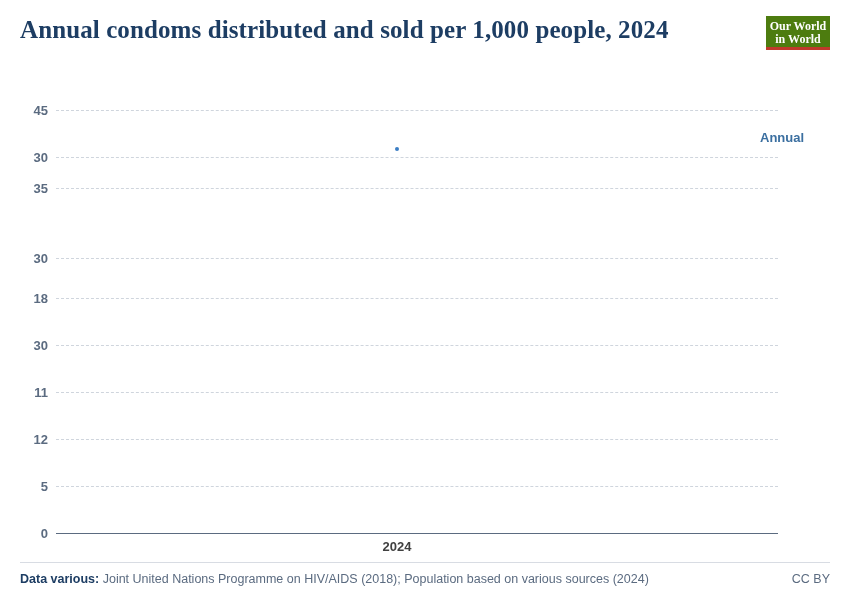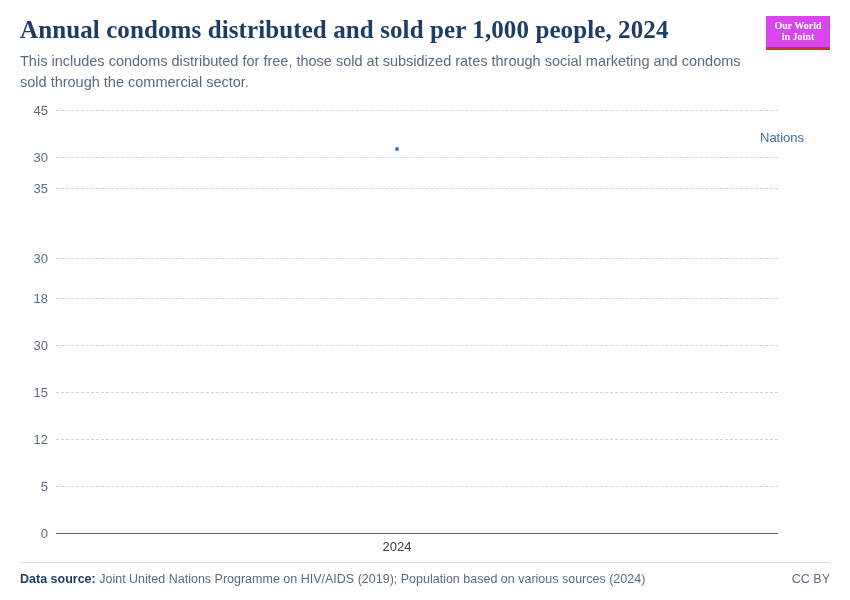--- a/index.html
+++ b/index.html
@@ -41,41 +41,42 @@
     margin: 0;
     max-width: 735px;
   }
   
   .owid-logo {
     position: absolute;
     top: 0px;
     right: 0px;
     width: 64px;
     height: 34px;
-    background: #d946ef;
+    background: #4d7c0f;
     color: #ffffff;
     font-family: "Liberation Serif", serif;
     font-weight: bold;
-    font-size: 10px;
+    font-size: 12px;
     line-height: 1.12;
     text-align: center;
     padding-top: 4px;
     box-sizing: border-box;
     border-bottom: 3px solid #c0392b;
   }
   .owid-logo .l1, .owid-logo .l2 {
     display: block;
   }
   
   .plot-area {
     position: absolute;
     left: 20px;
     top: 98px;
     width: 810px;
     height: 445px;
+    font-weight: bold;
   }
   .grid-row {
     position: absolute;
     left: 0;
     width: 810px;
     height: 1px;
   }
   .grid-label {
     position: absolute;
     left: 0;
@@ -139,24 +140,23 @@
     color: #5b6b80;
   }
 </style>
 </head>
 <body>
 
 <div class="page">
 
   <div class="header">
     <h1 class="chart-title">Annual condoms distributed and sold per 1,000 people, 2024</h1>
-    <p class="chart-subtitle">This includes condoms distributed for free, those sold at subsidized rates through social marketing and condoms sold through the commercial sector.</p>
     <div class="owid-logo">
       <span class="l1">Our World</span>
-      <span class="l2">in Joint</span>
+      <span class="l2">in World</span>
     </div>
   </div>
 
   <div class="plot-area">
 
     <div class="grid-row" style="top:12px;">
       <span class="grid-label">45</span>
       <div class="grid-line"></div>
     </div>
 
@@ -179,21 +179,21 @@
       <span class="grid-label">18</span>
       <div class="grid-line"></div>
     </div>
 
     <div class="grid-row" style="top:247px;">
       <span class="grid-label">30</span>
       <div class="grid-line"></div>
     </div>
 
     <div class="grid-row" style="top:294px;">
-      <span class="grid-label">15</span>
+      <span class="grid-label">11</span>
       <div class="grid-line"></div>
     </div>
 
     <div class="grid-row" style="top:341px;">
       <span class="grid-label">12</span>
       <div class="grid-line"></div>
     </div>
 
     <div class="grid-row" style="top:388px;">
       <span class="grid-label">5</span>
@@ -202,25 +202,25 @@
 
     <div class="grid-row" style="top:435px;">
       <span class="grid-label">0</span>
       <div class="grid-line axis"></div>
     </div>
 
     <span class="x-axis-label" style="left:377px; top:441px;">2024</span>
 
     <div class="datapoint" style="left:377px; top:51px;"></div>
 
-    <span class="series-label" style="left:740px; top:39px;">Nations</span>
+    <span class="series-label" style="left:740px; top:39px;">Annual</span>
 
   </div>
 
   <div class="footer">
     <div class="source">
-      <strong>Data source:</strong>
-      <span>Joint United Nations Programme on HIV/AIDS (2019); Population based on various sources (2024)</span>
+      <strong>Data various:</strong>
+      <span>Joint United Nations Programme on HIV/AIDS (2018); Population based on various sources (2024)</span>
     </div>
     <div class="license">CC BY</div>
   </div>
 
 </div>
 
 </body></html>

